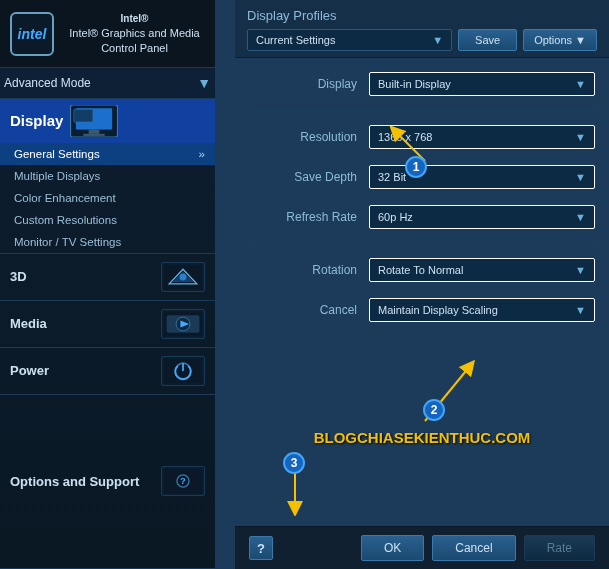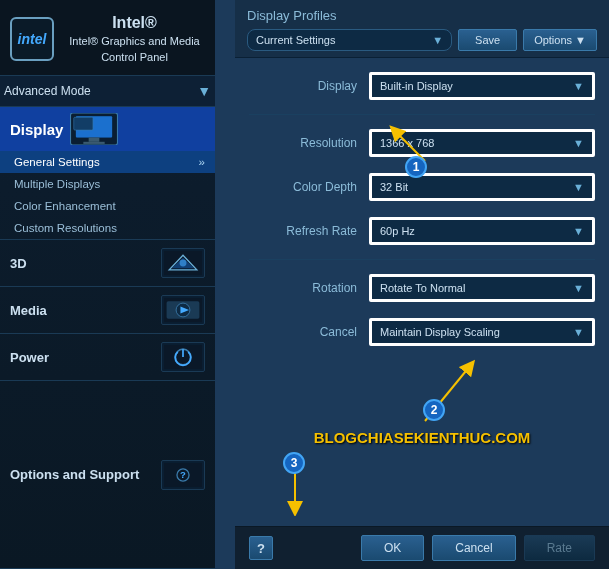--- a/index.html
+++ b/index.html
@@ -51,21 +51,21 @@
 
     .sidebar-title {
       font-size: 11px;
       color: #cce0f0;
       line-height: 1.4;
       text-align: center;
     }
 
     .sidebar-title strong {
       display: block;
-      font-size: 16px;
+      font-size: 10px;
     }
 
     .advanced-mode-row {
       display: flex;
       align-items: center;
       justify-content: space-between;
       padding: 7px 4px;
       background: #0d2035;
       border-bottom: 1px solid #1a3a55;
       color: #cce0f0;
@@ -163,21 +163,21 @@
       gap: 6px;
     }
 
     .profile-select {
       flex: 1;
       background: #0d2a44;
       border: 1px solid #2a5a80;
       color: #cce0f0;
       padding: 4px 8px;
       font-size: 11px;
-      border-radius: 8px;
+      border-radius: 2px;
       display: flex;
       align-items: center;
       justify-content: space-between;
       cursor: pointer;
     }
 
     .btn-save {
       background: linear-gradient(180deg, #2a6090 0%, #1a4a70 100%);
       border: 1px solid #3a7aaa;
       color: #cce0f0;
@@ -220,21 +220,21 @@
       width: 120px;
       color: #8bbbd8;
       font-size: 12px;
       text-align: right;
       padding-right: 12px;
     }
 
     .setting-control {
       flex: 1;
       background: #0d2a44;
-      border: 3px solid #ffffff;
+      border: 1px solid #ffffff;
       color: #cce0f0;
       padding: 5px 8px;
       font-size: 11px;
       border-radius: 2px;
       display: flex;
       align-items: center;
       justify-content: space-between;
       cursor: pointer;
     }
 
@@ -378,20 +378,23 @@
     </div>
     <div class="sidebar-sub-item">
       <span>Multiple Displays</span>
     </div>
     <div class="sidebar-sub-item">
       <span>Color Enhancement</span>
     </div>
     <div class="sidebar-sub-item">
       <span>Custom Resolutions</span>
     </div>
+    <div class="sidebar-sub-item">
+      <span>Monitor / TV Settings</span>
+    </div>
   </div>
 
   <div class="sidebar-category" style="border-bottom:1px solid #1a3a55;">
     <span>3D</span>
     <div class="sidebar-category-thumb display-thumb-container">
       <svg width="44" height="28" viewBox="0 0 44 28">
         <rect width="44" height="28" fill="#0a1828"></rect>
         <polygon points="22,5 38,22 6,22" fill="none" stroke="#6ab0d8" stroke-width="1.5"></polygon>
         <polygon points="22,8 35,20 9,20" fill="#1565c0" opacity="0.5"></polygon>
         <circle cx="22" cy="14" r="4" fill="#4af" opacity="0.6"></circle>
@@ -463,21 +466,21 @@
 
     <div class="setting-row">
       <span class="setting-label">Resolution</span>
       <div class="setting-control">
         <span>1366 x 768</span>
         <span class="arrow">▼</span>
       </div>
     </div>
 
     <div class="setting-row">
-      <span class="setting-label">Color Depth</span>
+      <span class="setting-label">Save Depth</span>
       <div class="setting-control">
         <span>32 Bit</span>
         <span class="arrow">▼</span>
       </div>
     </div>
 
     <div class="setting-row">
       <span class="setting-label">Refresh Rate</span>
       <div class="setting-control">
         <span>60p Hz</span>

